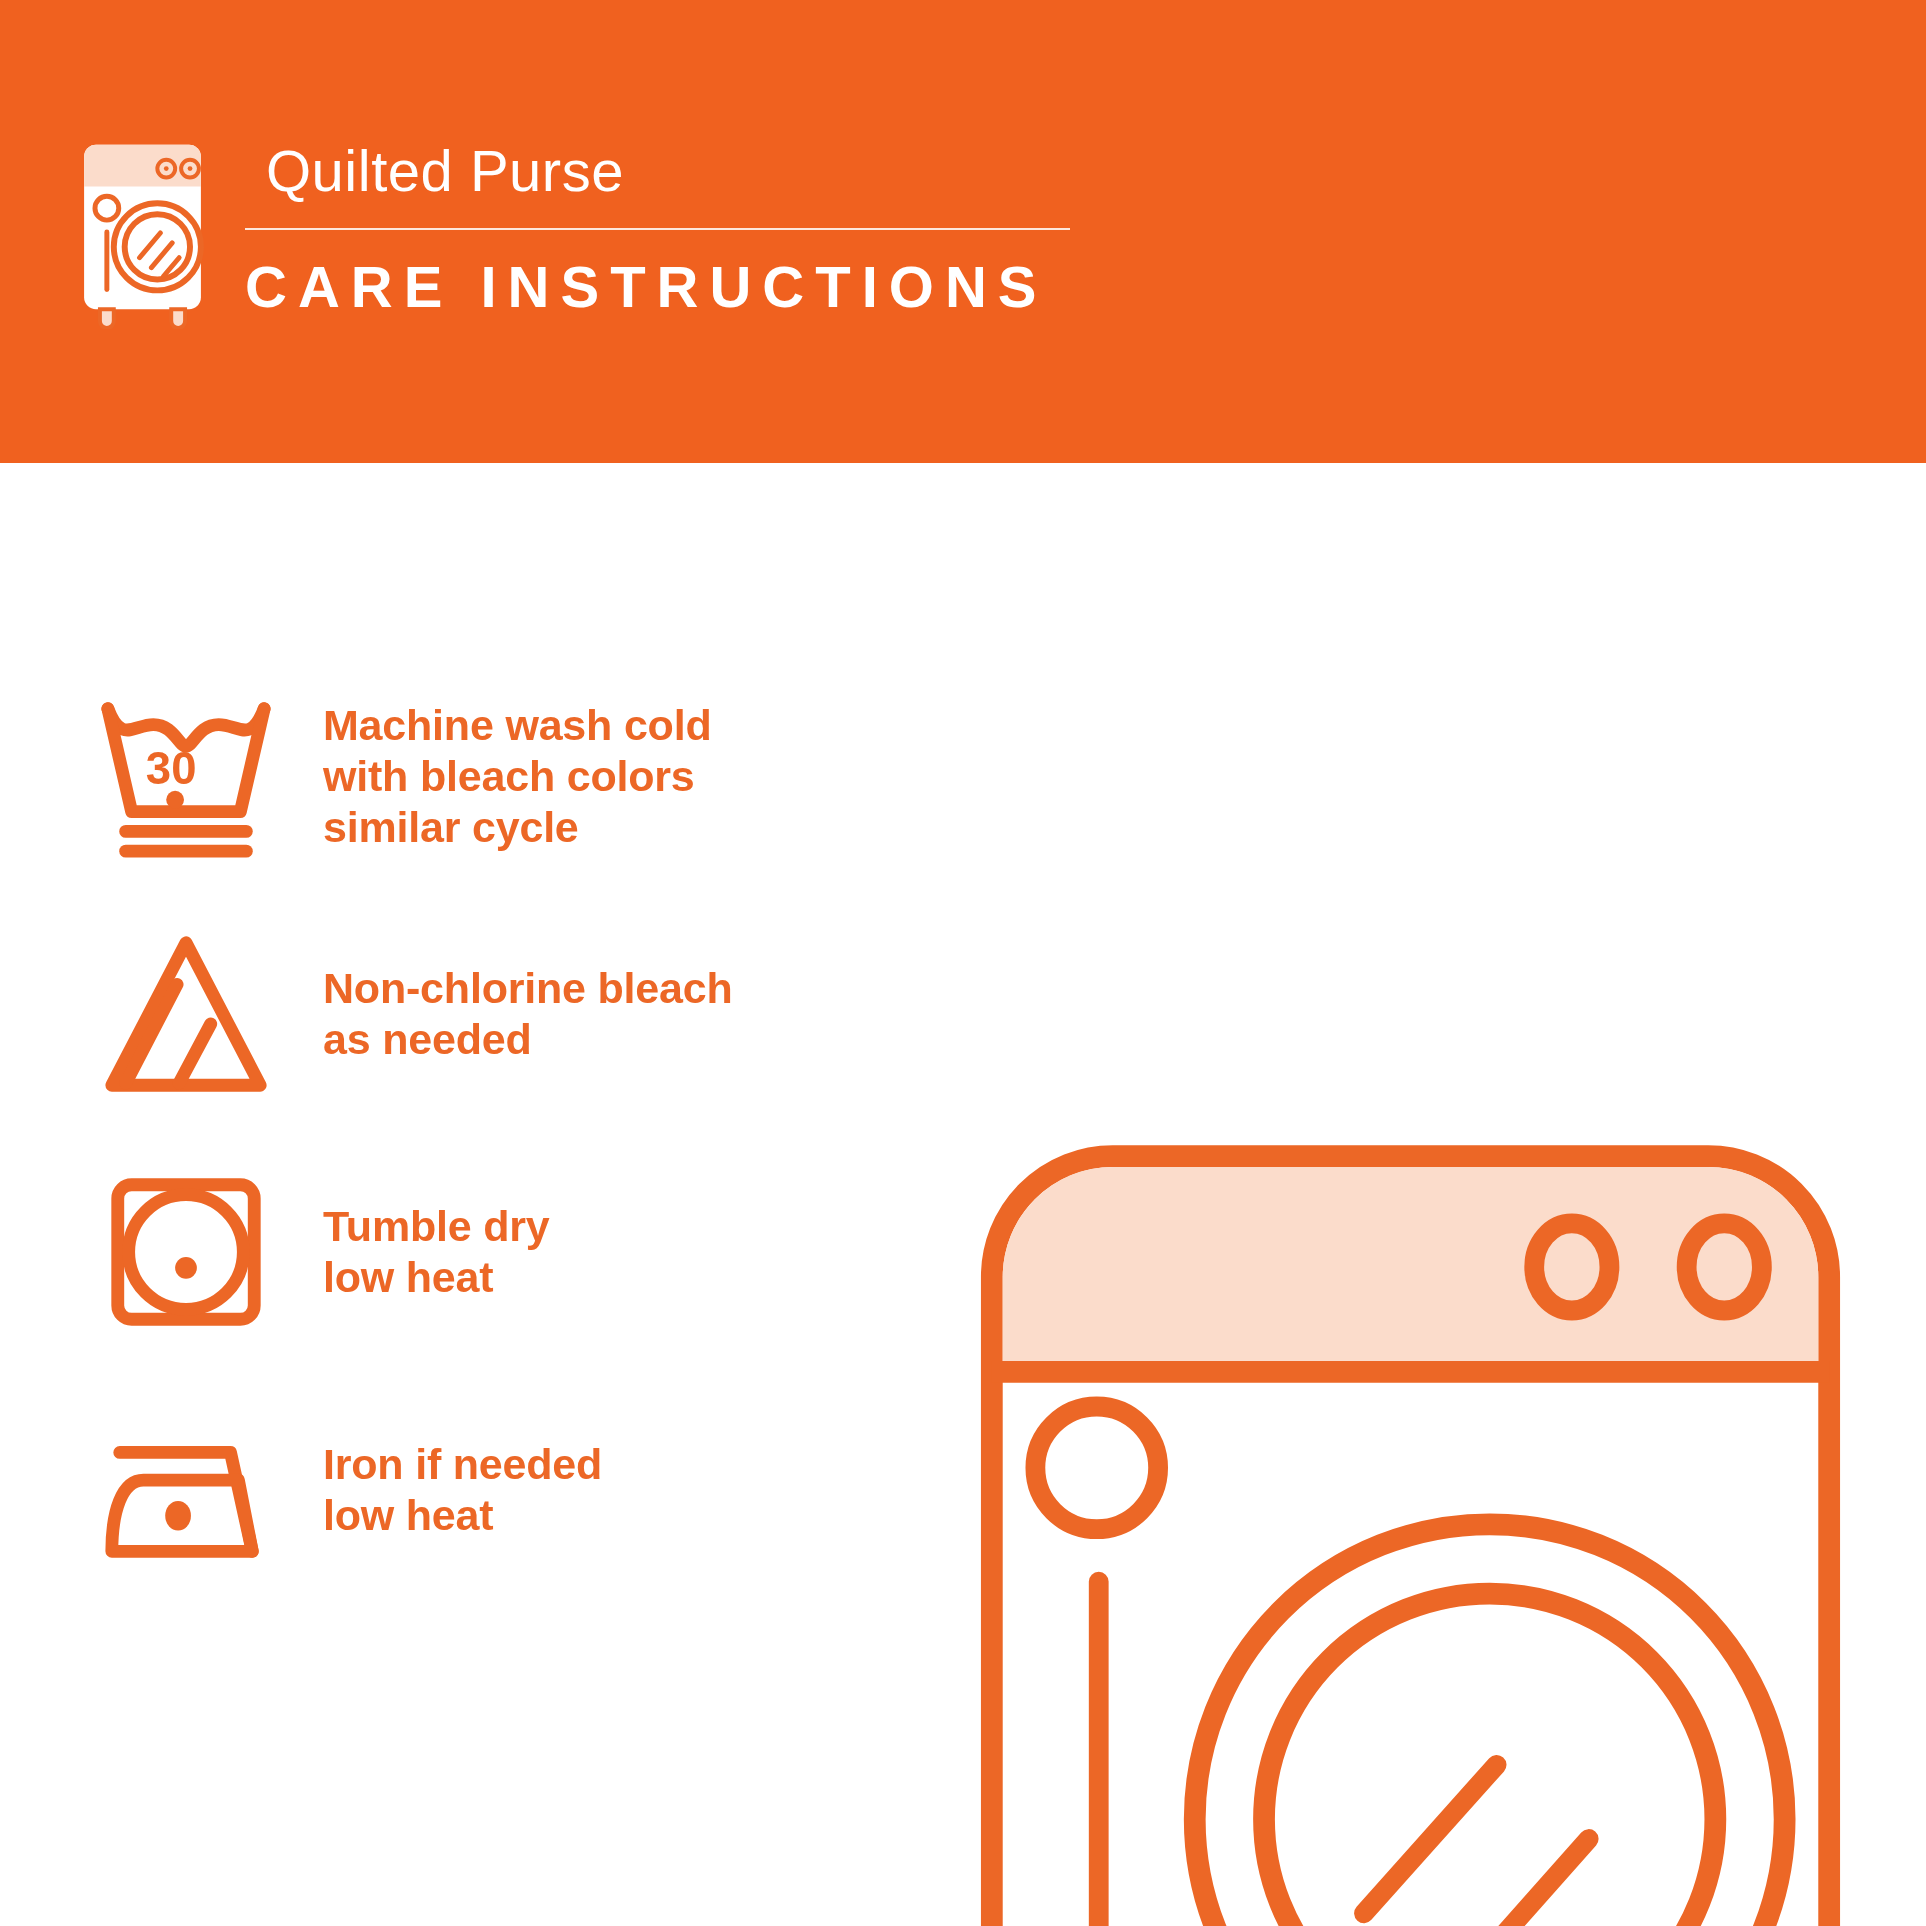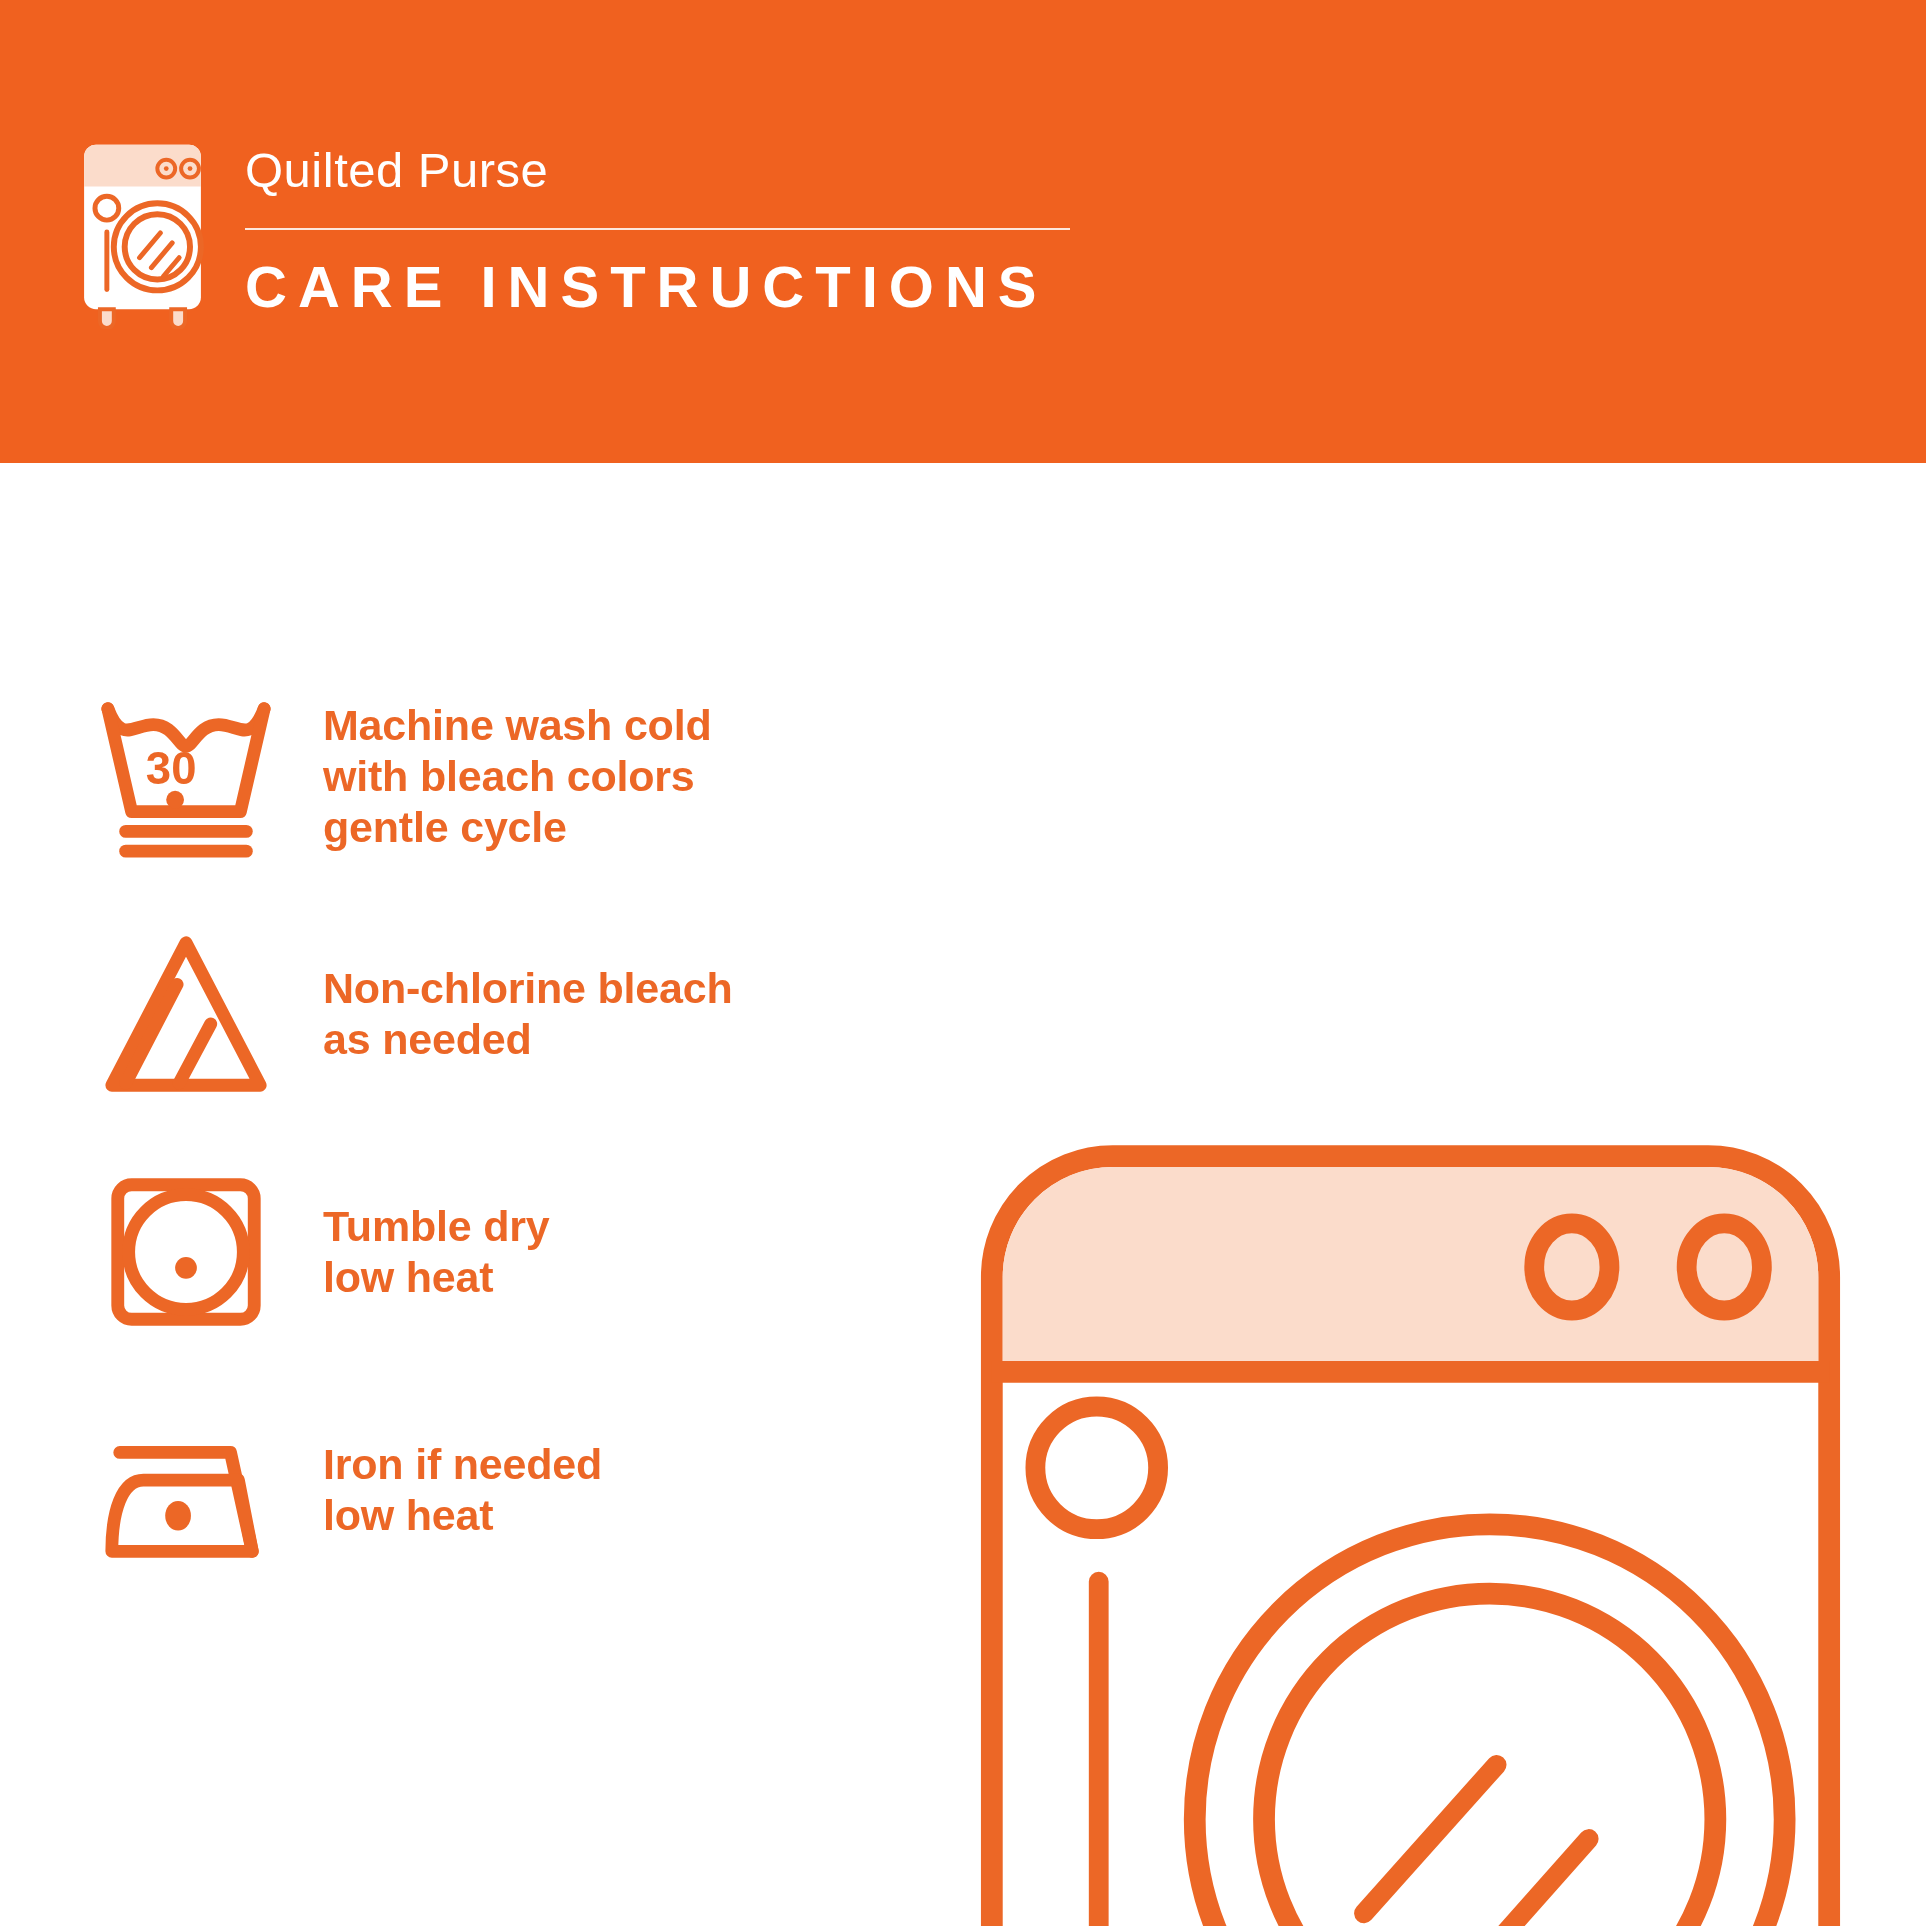--- a/index.html
+++ b/index.html
@@ -38,26 +38,27 @@
     height: 198px;
     flex: 0 0 137px;
     margin-right: 34px;
     margin-top: 4px;
   }
   .header-text {
     flex: 1 1 auto;
     padding-top: 0px;
   }
   .product-name {
-    font-size: 49px;
+    font-size: 58px;
     line-height: 87px;
     font-weight: 300;
     color: #FFFFFF;
     letter-spacing: 0.5px;
     white-space: nowrap;
+    margin-left: 21px;
   }
   .title-rule {
     width: 825px;
     height: 2px;
     background: rgba(255,255,255,0.85);
     margin: 14px 0 16px 0;
   }
   .care-title {
     font-size: 58px;
     line-height: 81px;
@@ -175,21 +176,21 @@
             <line x1="34" y1="146" x2="156" y2="146"></line>
             <line x1="34" y1="166" x2="156" y2="166"></line>
           </g>
           <text x="80" y="98" text-anchor="middle" font-family="Liberation Sans, sans-serif" font-size="46" font-weight="700" fill="#EC6726">30</text>
           <circle cx="84" cy="114" r="9" fill="#EC6726"></circle>
         </svg>
       </div>
       <div class="care-text">
         <span>Machine wash cold</span>
         <span>with bleach colors</span>
-        <span>gentle cycle</span>
+        <span>similar cycle</span>
       </div>
     </div>
 
     <div class="care-row">
       <div class="care-icon">
         <svg viewBox="0 0 190 180" width="188" height="178" aria-hidden="true">
           <g fill="none" stroke="#EC6726" stroke-width="13" stroke-linecap="round" stroke-linejoin="round">
             <path d="M95 18 L170 162 L20 162 Z"></path>
             <line x1="86" y1="60" x2="34" y2="160"></line>
             <line x1="120" y1="100" x2="88" y2="160"></line>

